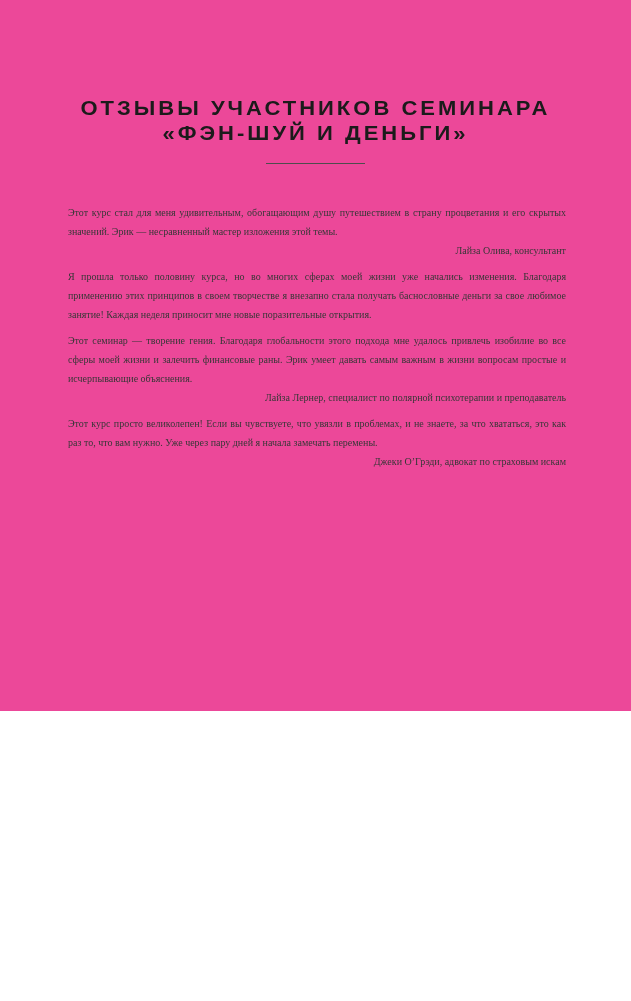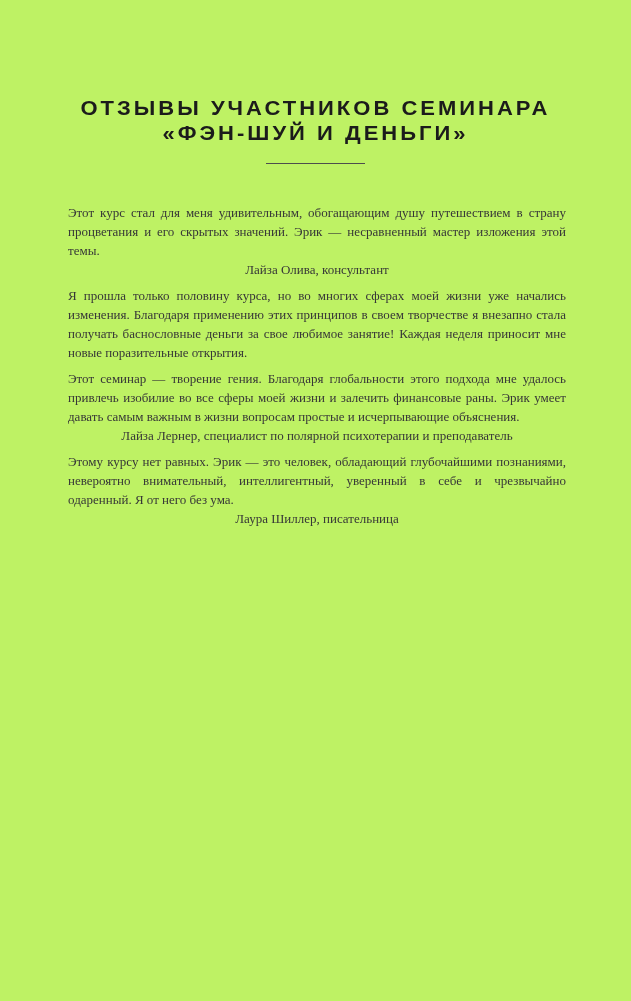--- a/index.html
+++ b/index.html
@@ -3,22 +3,22 @@
 <meta charset="utf-8">
 <style>
   html, body {
     margin: 0;
     padding: 0;
     background: #ffffff;
   }
   .page {
     position: relative;
     width: 631px;
-    height: 1001px;
-    background: #bef264;
+    height: 711px;
+    background: #ec4899;
     overflow: hidden;
   }
   .header {
     margin-top: 95px;
     text-align: center;
   }
   .title {
     margin: 0;
     font-family: "Liberation Sans", sans-serif;
     font-weight: bold;
@@ -34,37 +34,37 @@
   }
   .divider {
     width: 99px;
     height: 0;
     border-top: 1.5px solid #4d4d4d;
     margin: 16px auto 0 auto;
   }
   .testimonials {
     margin: 39px 65px 0 68px;
     font-family: "Liberation Serif", serif;
-    font-size: 13px;
+    font-size: 10px;
     line-height: 19px;
     color: #373737;
   }
   .testimonial {
     margin: 0 0 7px 0;
   }
   .quote {
     margin: 0;
     text-align: justify;
     text-justify: inter-word;
     hyphens: auto;
     -webkit-hyphens: auto;
   }
   .author {
     margin: 0;
-    text-align: center;
+    text-align: right;
   }
 </style>
 </head>
 <body>
 
 <div class="page">
 
   <div class="header">
     <h1 class="title">
       <span class="title-line">ОТЗЫВЫ УЧАСТНИКОВ СЕМИНАРА</span>
@@ -82,22 +82,22 @@
 
     <div class="testimonial">
       <p class="quote">Я прошла только половину курса, но во многих сферах моей жизни уже начались изменения. Благодаря применению этих принципов в своем творчестве я внезапно стала получать баснословные деньги за свое любимое занятие! Каждая неделя приносит мне новые поразительные открытия.</p>
     </div>
 
     <div class="testimonial">
       <p class="quote">Этот семинар — творение гения. Благодаря глобальности этого подхода мне удалось привлечь изобилие во все сферы моей жизни и залечить финансовые раны. Эрик умеет давать самым важным в жизни вопросам простые и исчерпывающие объяснения.</p>
       <p class="author">Лайза Лернер, специалист по полярной психотерапии и преподаватель</p>
     </div>
 
+    <div class="testimonial">
+      <p class="quote">Этот курс просто великолепен! Если вы чувствуете, что увязли в проблемах, и не знаете, за что хвататься, это как раз то, что вам нужно. Уже через пару дней я начала замечать перемены.</p>
+      <p class="author">Джеки О’Грэди, адвокат по страховым искам</p>
+    </div>
 
-    <div class="testimonial">
-      <p class="quote">Этому курсу нет равных. Эрик — это человек, обладающий глубочайшими познаниями, невероятно внимательный, интеллигентный, уверенный в себе и чрезвычайно одаренный. Я от него без ума.</p>
-      <p class="author">Лаура Шиллер, писательница</p>
-    </div>
 
 
   </div>
 
 </div>
 
 </body></html>

